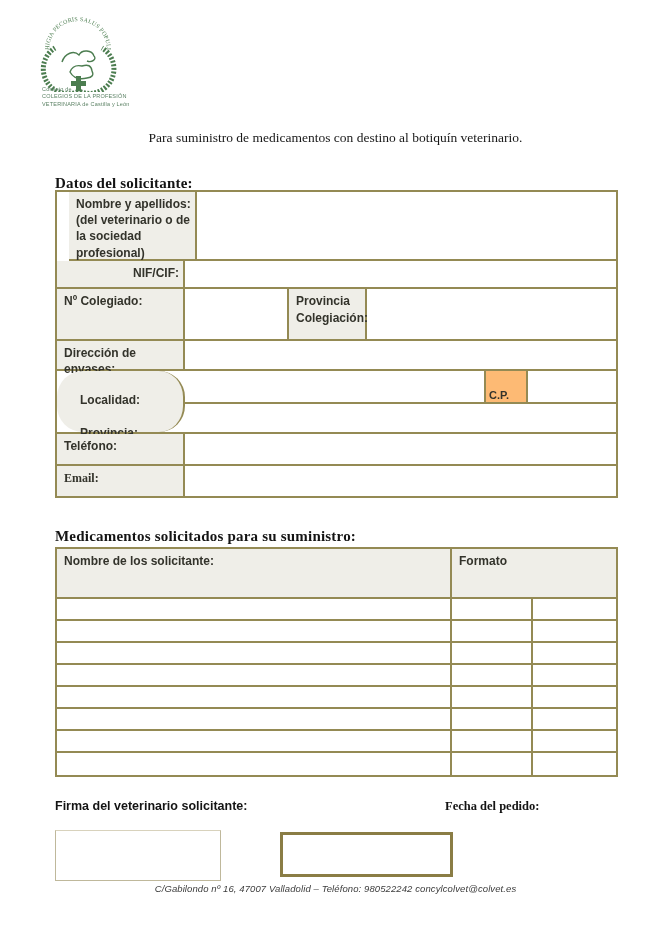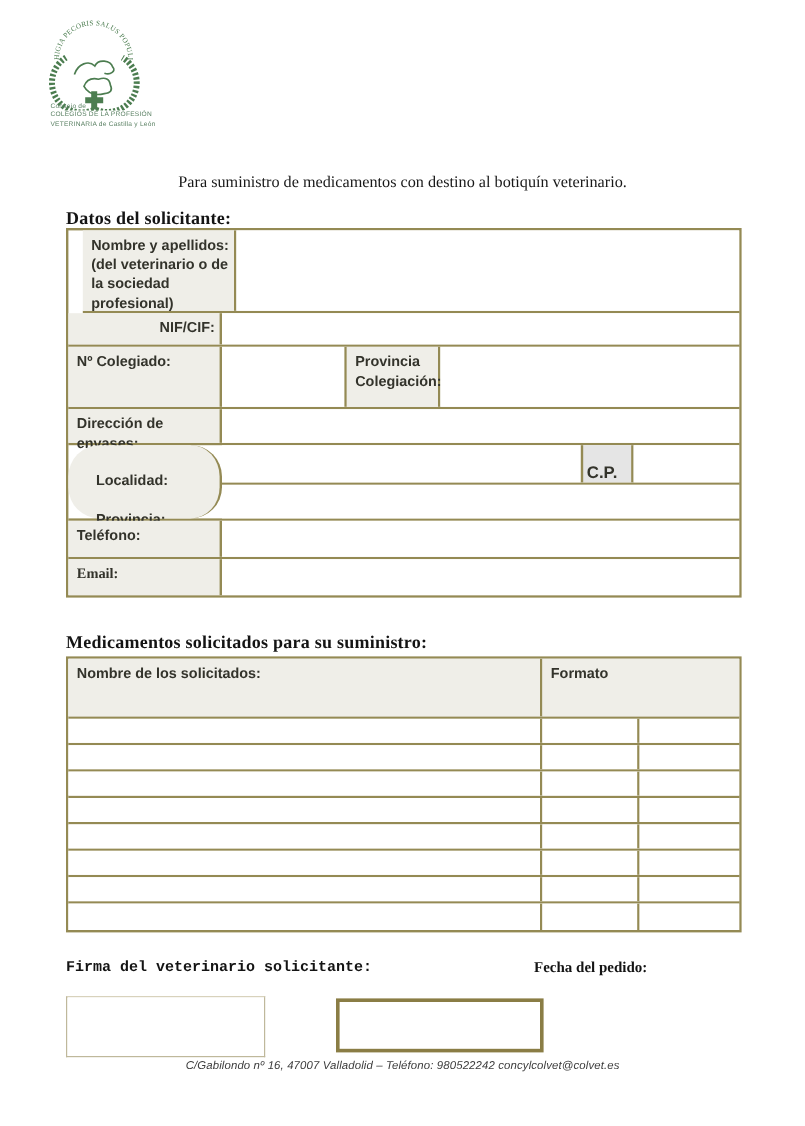--- a/index.html
+++ b/index.html
@@ -16,21 +16,21 @@
 
   
   .logo-wrap{position:absolute;left:36px;top:6px;width:120px;}
   .logo-org{position:absolute;left:6px;top:80px;width:112px;
             font-size:5.5px;line-height:1.35;color:#5a8063;letter-spacing:.2px;}
 
   
   .title{position:absolute;left:0;top:106px;width:100%;text-align:center;
          font-family:"Liberation Serif",serif;font-weight:bold;font-size:17.5px;
          letter-spacing:.4px;color:#181818;}
-  .subtitle{position:absolute;left:0;top:144px;width:100%;text-align:center;
+  .subtitle{position:absolute;left:0;top:130px;width:100%;text-align:center;
             font-family:"Liberation Serif",serif;font-size:13.5px;color:#181818;}
 
   
   .sec-h{position:absolute;font-family:"Liberation Serif",serif;font-weight:bold;
          font-size:15px;color:#141414;letter-spacing:.2px;}
   .sec-h.datos{left:55px;top:175px;}
   .sec-h.meds{left:55px;top:528px;}
 
   
   .t1{position:absolute;left:55px;top:190px;width:563px;
@@ -53,42 +53,42 @@
   .cell-b{border-right:2px solid var(--table-border);box-sizing:border-box;}
   .colg-inp{width:104px;flex:0 0 104px;}
   .colg-lab{width:78px;flex:0 0 78px;background:var(--label-bg);
             font-weight:bold;padding:4px 4px 2px 7px;line-height:1.4;box-sizing:border-box;}
   .lab.two{padding:16px;border-radius:26px;}
   .lab.two .l1{padding:5px 4px 0 7px;height:33px;box-sizing:border-box;font-weight:bold;}
   .lab.two .l2{padding:5px 4px 0 7px;font-weight:bold;}
   .r5right{flex:1;display:flex;flex-direction:column;}
   .r5a{display:flex;height:33px;border-bottom:2px solid var(--table-border);box-sizing:border-box;}
   .r5b{flex:1;background:#fff;}
-  .cp-lab{width:44px;flex:0 0 44px;background:#e5e5e5;display:flex;align-items:flex-end;
-          font-weight:bold;font-size:14px;padding:0 2px 1px 3px;box-sizing:border-box;
+  .cp-lab{width:44px;flex:0 0 44px;background:#fdba74;display:flex;align-items:flex-end;
+          font-weight:bold;font-size:11px;padding:0 2px 1px 3px;box-sizing:border-box;
           border-left:2px solid var(--table-border);border-right:2px solid var(--table-border);}
   .cp-inp{width:88px;flex:0 0 88px;background:#fff;}
 
   
   .t2{position:absolute;left:55px;top:547px;width:563px;
       border:2px solid var(--table-border);box-sizing:border-box;
       font-size:12px;color:var(--label-ink);}
   .t2head{display:flex;height:50px;background:var(--label-bg);box-sizing:border-box;
           border-bottom:2px solid var(--table-border);font-weight:bold;}
   .t2head>div{padding:4px 6px 0 7px;box-sizing:border-box;line-height:1.4;}
   .t2row{display:flex;height:22px;box-sizing:border-box;border-bottom:2px solid var(--table-border);}
   .t2row:last-child{border-bottom:none;}
   .c1{width:395px;flex:0 0 395px;border-right:2px solid var(--table-border);box-sizing:border-box;background:#fff;}
   .c2{width:81px;flex:0 0 81px;border-right:2px solid var(--table-border);box-sizing:border-box;background:#fff;}
   .c3{flex:1;background:#fff;}
   .t2head .c1,.t2head .c2,.t2head .c3{background:var(--label-bg);}
 
   
   .firma-lab{position:absolute;left:55px;top:799px;
-             font-family:Liberation Mono, monospace;font-weight:bold;font-size:12.5px;color:#141414;}
+             font-family:Liberation Sans, sans-serif;font-weight:bold;font-size:12.5px;color:#141414;}
   .fecha-lab{position:absolute;left:445px;top:799px;
              font-family:"Liberation Serif",serif;font-weight:bold;font-size:12.5px;color:#141414;}
   .sig-box{position:absolute;left:55px;top:830px;width:166px;height:51px;
            border:1px solid var(--sig-box-border);border-top-color:#d8d2bc;
            box-sizing:border-box;background:#fff;}
   .date-box{position:absolute;left:280px;top:832px;width:173px;height:45px;
             border:3px solid var(--date-box-border);box-sizing:border-box;background:#fff;}
 
   
   .footer{position:absolute;left:0;top:883px;width:100%;text-align:center;
@@ -167,21 +167,21 @@
     <div class="t1row r7">
       <div class="lab">Email:</div>
       <div class="inp"></div>
     </div>
   </div>
 
   <div class="sec-h meds">Medicamentos solicitados para su suministro:</div>
 
   <div class="t2">
     <div class="t2head">
-      <div class="c1">Nombre de los solicitados:</div>
+      <div class="c1">Nombre de los solicitante:</div>
       <div class="c3">Formato</div>
     </div>
     <div>
         <div class="t2row">
           <div class="c1"></div>
           <div class="c2"></div>
           <div class="c3"></div>
         </div>
         <div class="t2row">
           <div class="c1"></div>

